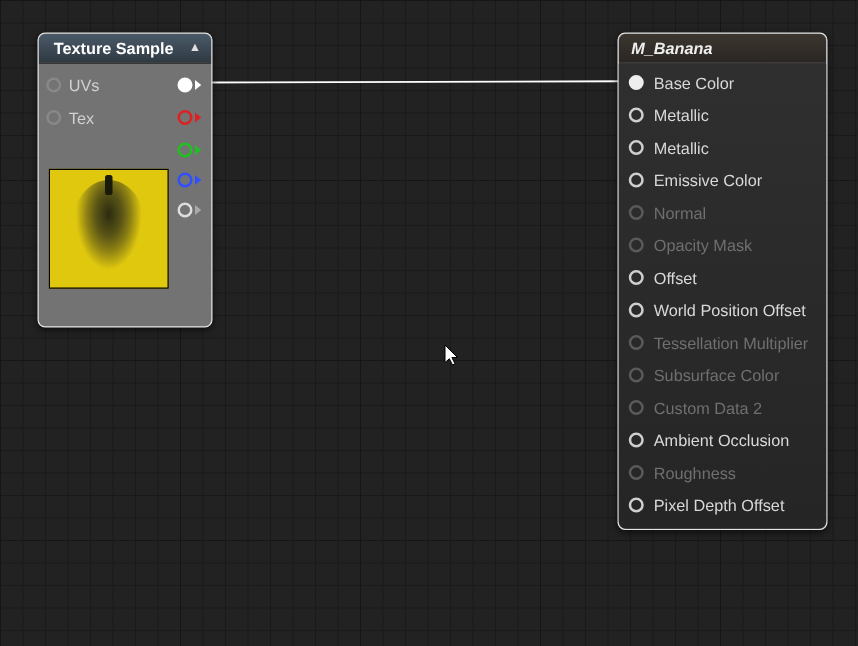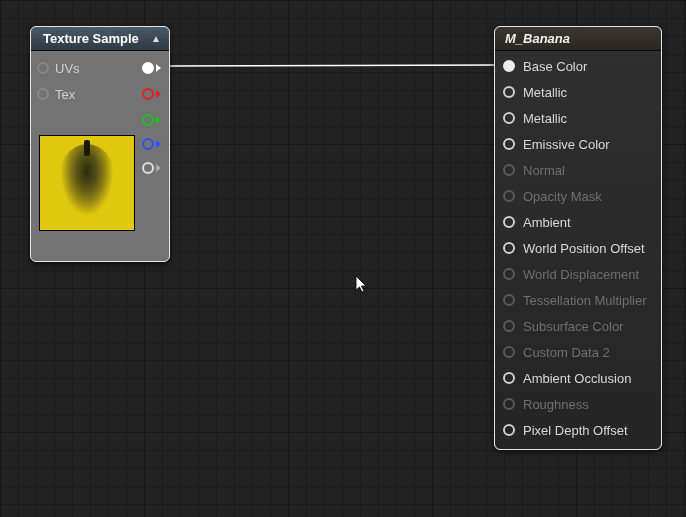--- a/index.html
+++ b/index.html
@@ -268,29 +268,25 @@
       <div class="mat-row disabled">
         <span class="mpin"></span>
         <span>Normal</span>
       </div>
       <div class="mat-row disabled">
         <span class="mpin"></span>
         <span>Opacity Mask</span>
       </div>
       <div class="mat-row">
         <span class="mpin"></span>
-        <span>Ambient</span>
+        <span>Offset</span>
       </div>
       <div class="mat-row">
         <span class="mpin"></span>
         <span>World Position Offset</span>
-      </div>
-      <div class="mat-row disabled">
-        <span class="mpin"></span>
-        <span>World Displacement</span>
       </div>
       <div class="mat-row disabled">
         <span class="mpin"></span>
         <span>Tessellation Multiplier</span>
       </div>
       <div class="mat-row disabled">
         <span class="mpin"></span>
         <span>Subsurface Color</span>
       </div>
       <div class="mat-row disabled">

